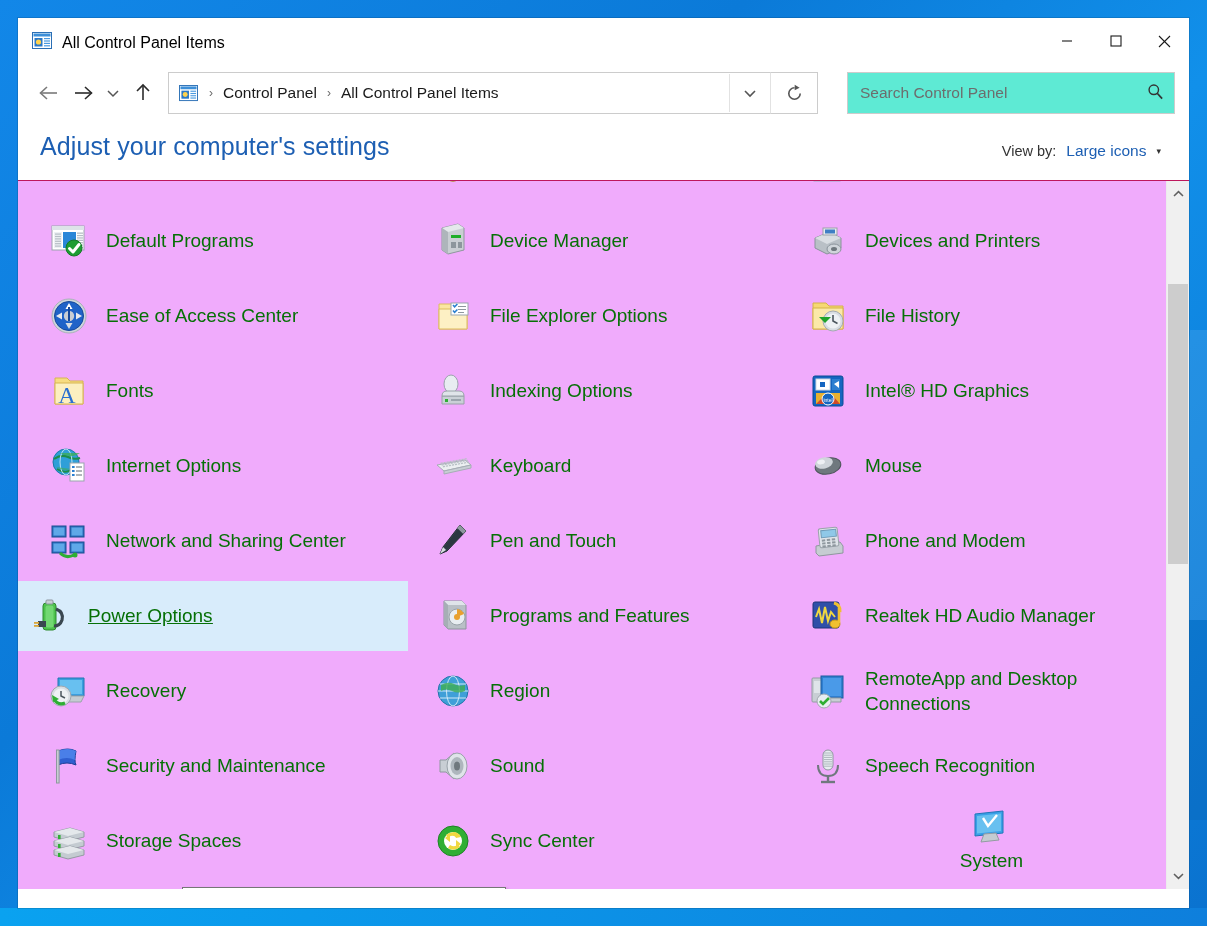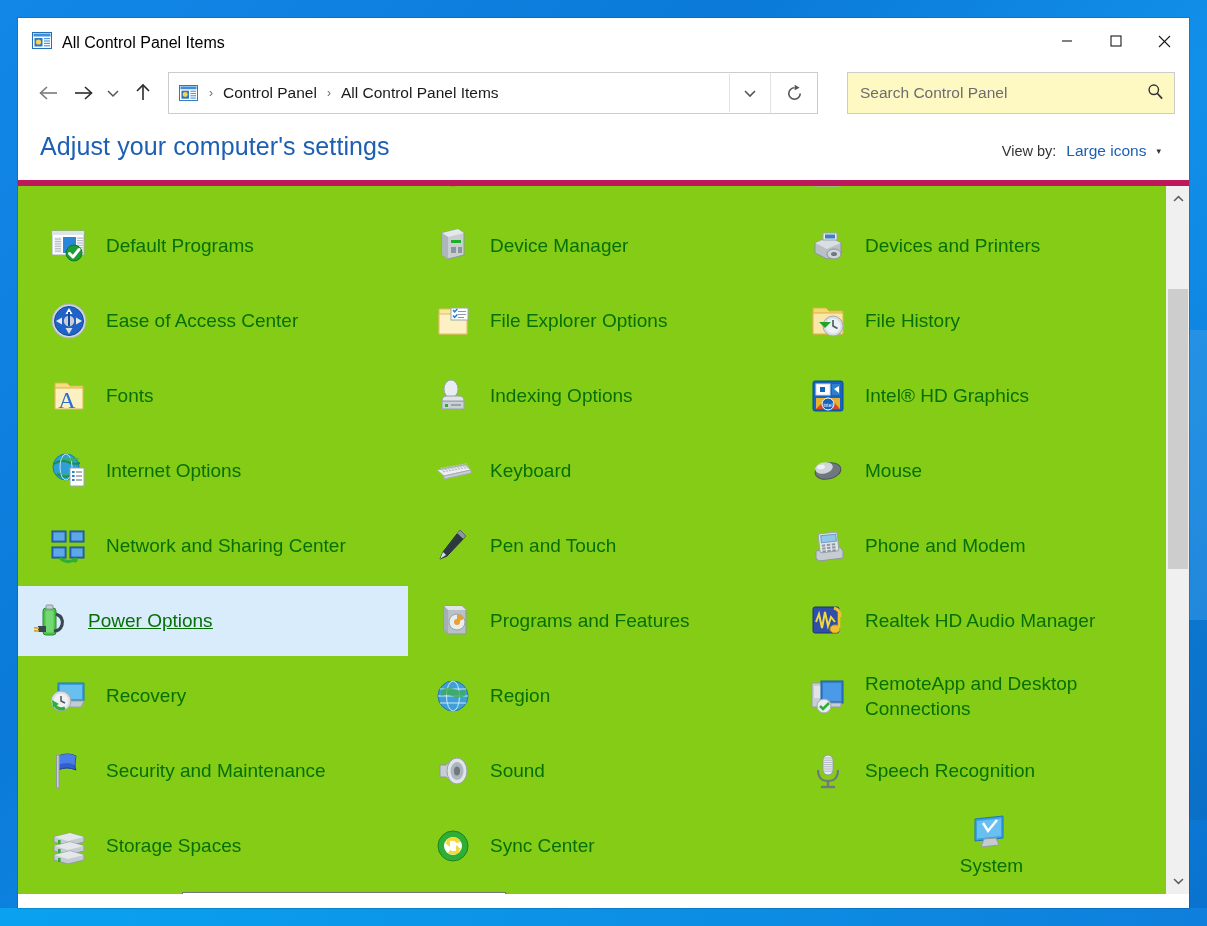--- a/index.html
+++ b/index.html
@@ -111,21 +111,21 @@
     margin-left: -1px;
     border: 1px solid #cccccc;
     border-left: 1px solid #e2e2e2;
     background: #fff;
     display: flex; align-items: center; justify-content: center;
   }
   .searchbox {
     width: 306px; height: 40px;
     margin-left: 29px;
     border: 1px solid #cccccc;
-    background: #fef9c3;
+    background: #5eead4;
     display: flex; align-items: center;
     padding: 0 10px;
   }
   .searchbox input {
     flex: 1; border: none; outline: none;
     font-family: "Liberation Sans", sans-serif;
     font-size: 15.5px; color: #1a1a1a;
     background: transparent;
   }
   .searchbox input::placeholder { color: #6d6d6d; }
@@ -150,23 +150,23 @@
   .viewby-label { color: #333; }
   .viewby-value { color: #1d5fb3; font-size: 15.5px; }
   .viewby-caret {
     color: #333; font-size: 9px; position: relative; top: -2px;
   }
 
   
   .content-wrap {
     position: relative;
     height: 708px;
-    border-top: 6px solid #be185d;
+    border-top: 1px solid #be185d;
     overflow: hidden;
-    background: #84cc16;
+    background: #f0abfc;
   }
   .content {
     position: absolute;
     left: 0; top: -50px;
     width: 1148px;
     padding: 0;
   }
   .grid {
     position: relative;
     width: 1148px;

